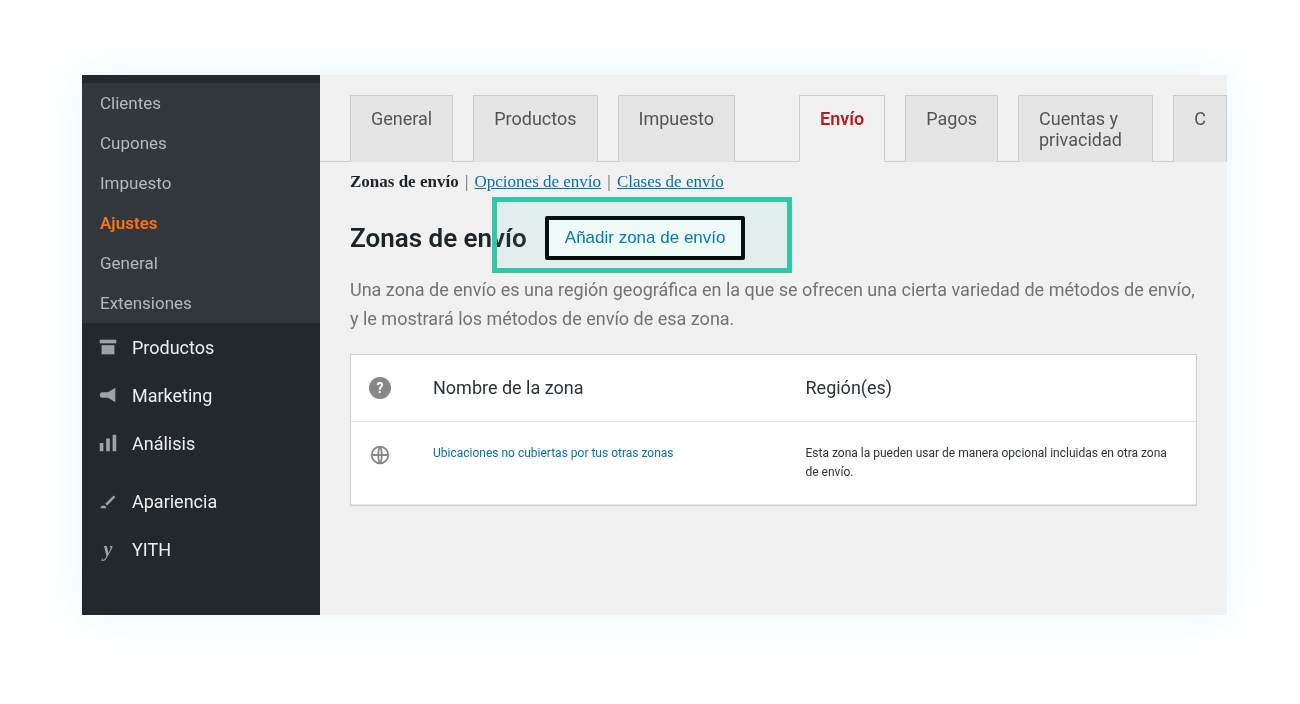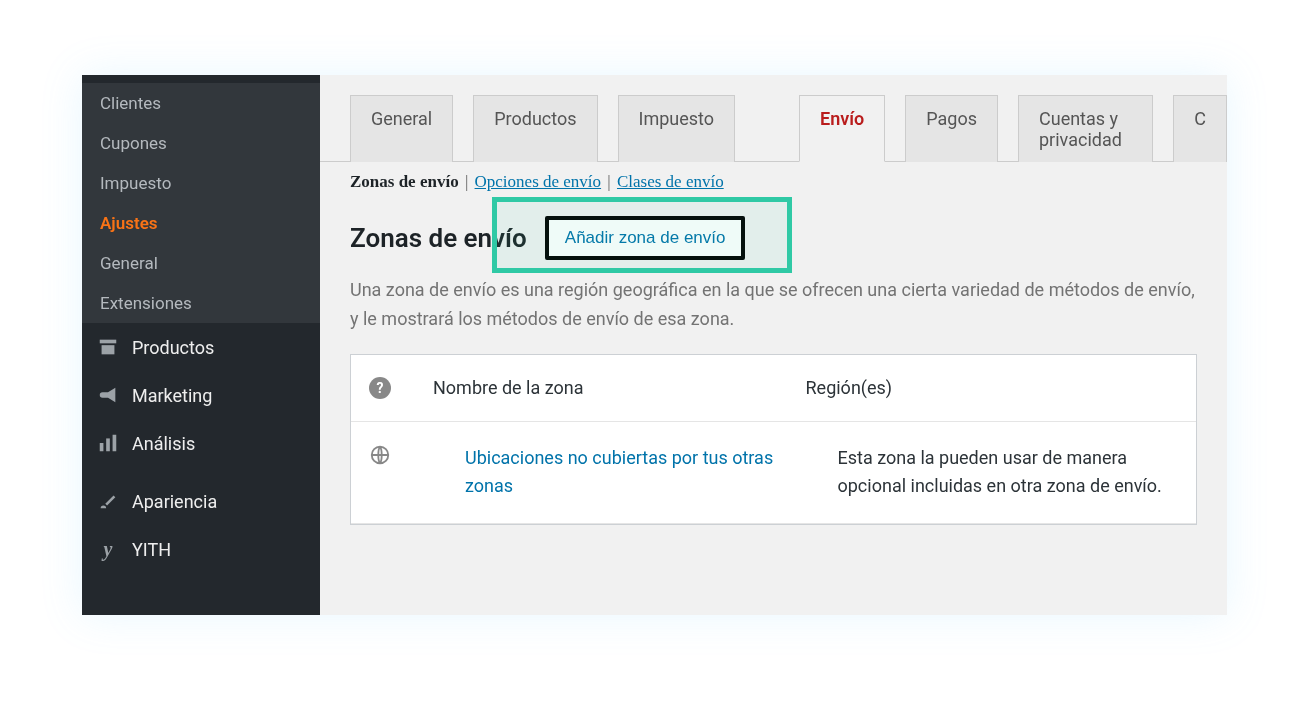--- a/index.html
+++ b/index.html
@@ -147,24 +147,23 @@
       grid-template-columns: 64px 1fr 1fr;
       align-items: flex-start;
       padding: 22px 18px;
       border-bottom: 1px solid #e5e5e5;
     }
     .table-header {
       font-size: 18px;
       color: #2c3338;
     }
     .table-row {
-      font-size: 18px;
+      font-size: 12px;
       color: #2c3338;
       line-height: 1.6;
-      gap: 32px;
     }
     .table-row .link {
       color: #0073aa;
       cursor: pointer;
     }
     .help-icon, .globe-icon {
       width: 22px;
       height: 22px;
       border-radius: 50%;
       background: #888;

